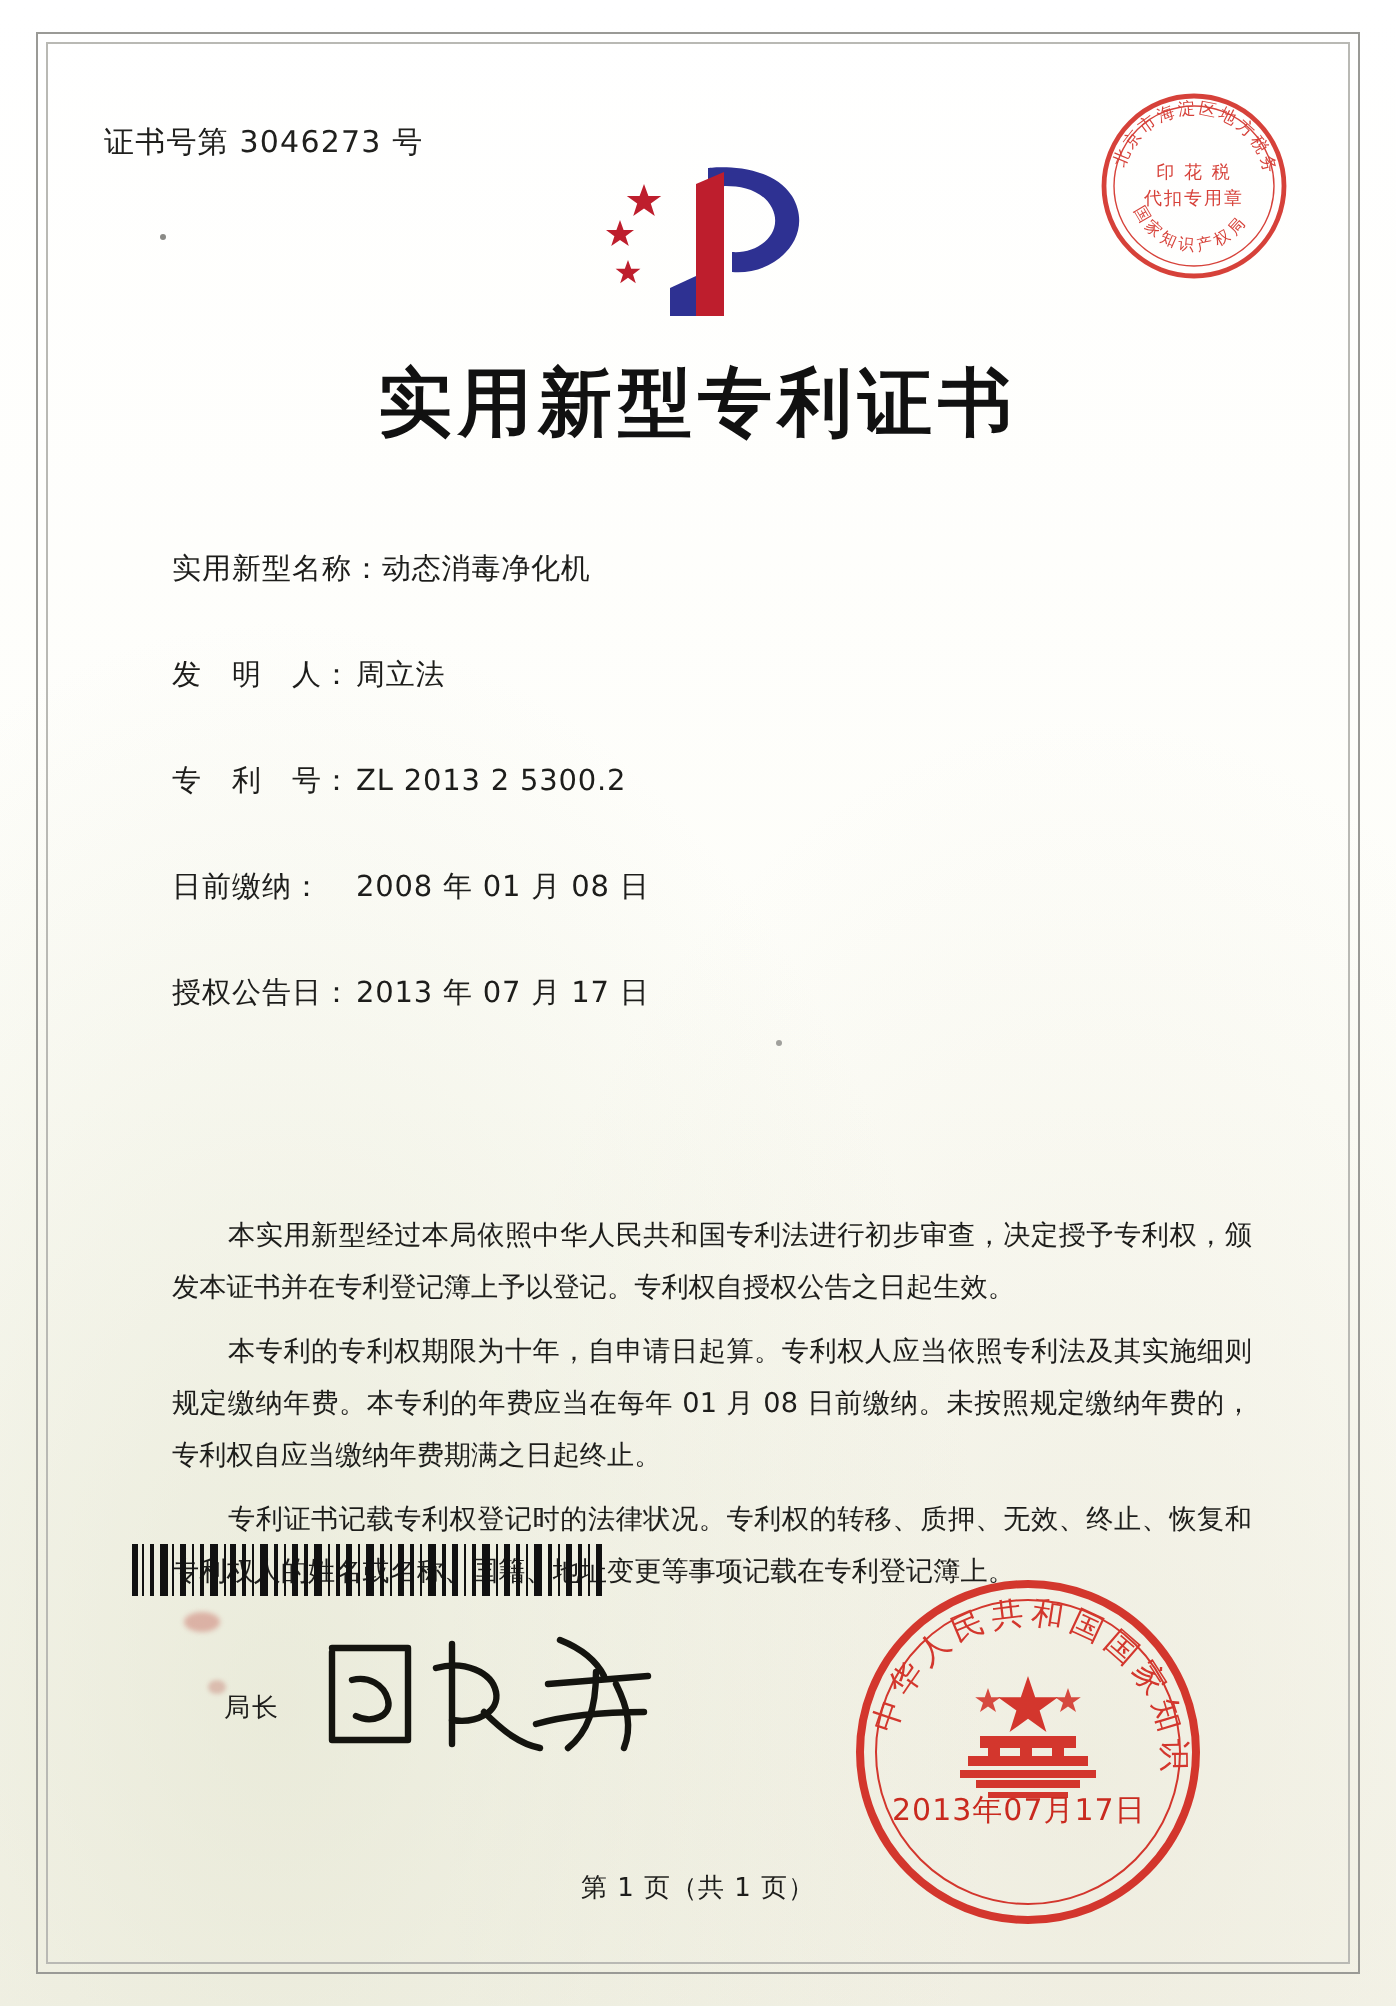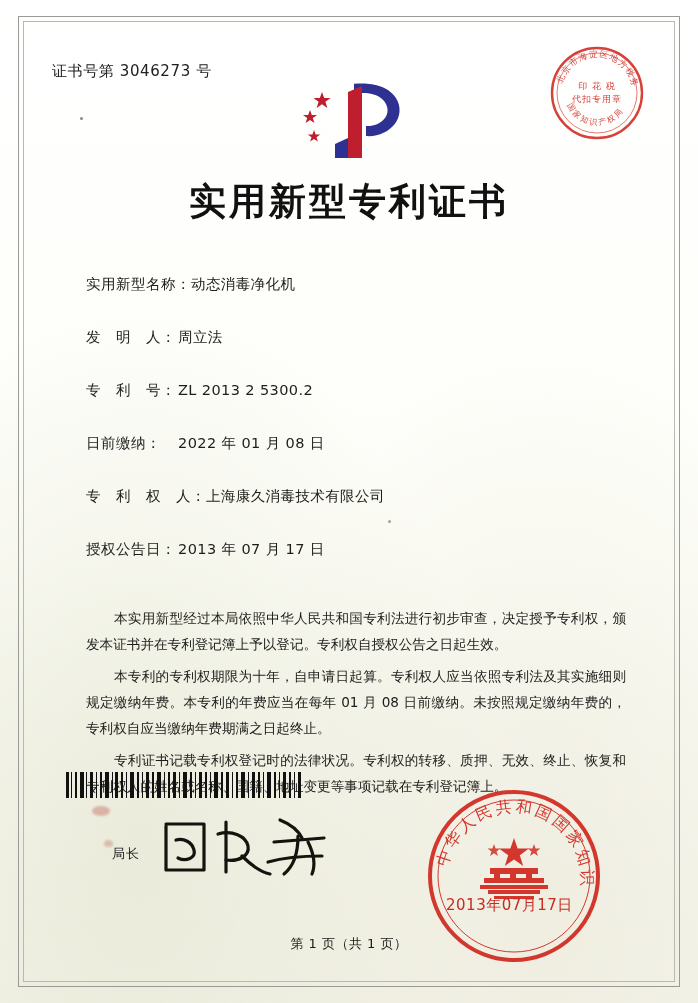--- a/index.html
+++ b/index.html
@@ -278,24 +278,21 @@
     <div class="field-row">
       <span class="field-label">实用新型名称：</span><span class="field-value">动态消毒净化机</span>
     </div>
     <div class="field-row">
       <span class="field-label">发　明　人：</span><span class="field-value">周立法</span>
     </div>
     <div class="field-row">
       <span class="field-label">专　利　号：</span><span class="field-value">ZL 2013 2 5300.2</span>
     </div>
     <div class="field-row">
-      <span class="field-label">日前缴纳：</span><span class="field-value">2022 年 01 月 08 日</span>
-    </div>
-    <div class="field-row">
-      <span class="field-label">专　利　权　人：</span><span class="field-value">上海康久消毒技术有限公司</span>
+      <span class="field-label">日前缴纳：</span><span class="field-value">2008 年 01 月 08 日</span>
     </div>
     <div class="field-row">
       <span class="field-label">授权公告日：</span><span class="field-value">2013 年 07 月 17 日</span>
     </div>
   </div>
 
   <div class="body-text">
     <p>本实用新型经过本局依照中华人民共和国专利法进行初步审查，决定授予专利权，颁发本证书并在专利登记簿上予以登记。专利权自授权公告之日起生效。</p>
     <p>本专利的专利权期限为十年，自申请日起算。专利权人应当依照专利法及其实施细则规定缴纳年费。本专利的年费应当在每年 01 月 08 日前缴纳。未按照规定缴纳年费的，专利权自应当缴纳年费期满之日起终止。</p>
     <p>专利证书记载专利权登记时的法律状况。专利权的转移、质押、无效、终止、恢复和专利权人的姓名或名称、国籍、地址变更等事项记载在专利登记簿上。</p>

